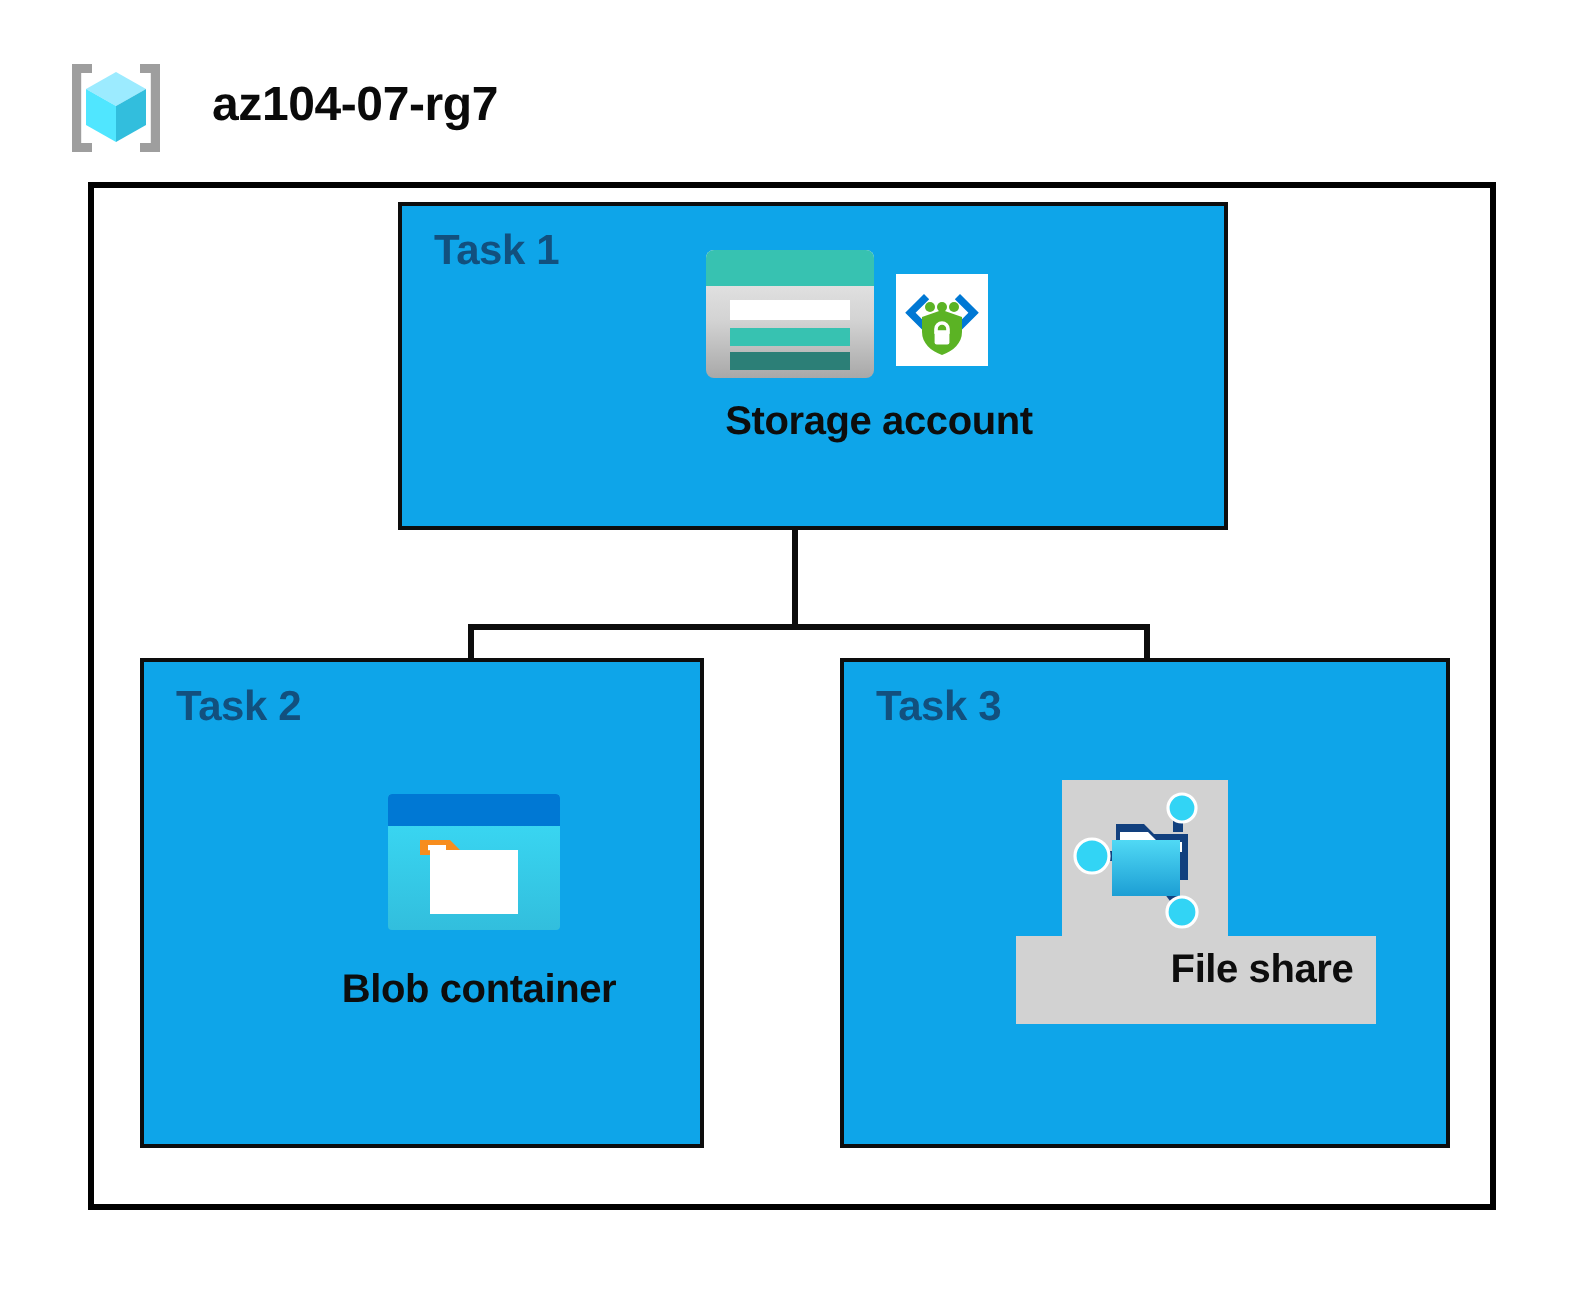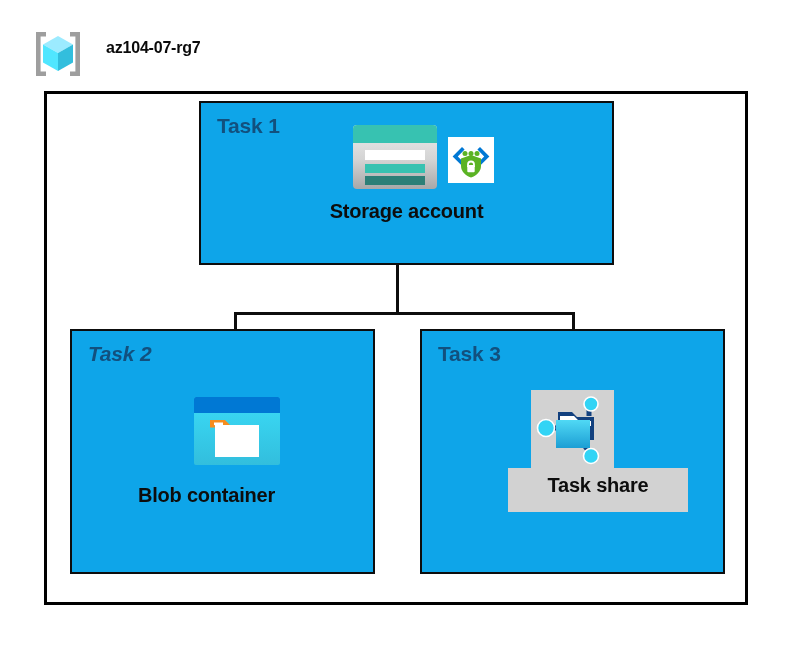--- a/index.html
+++ b/index.html
@@ -34,21 +34,21 @@
     position: absolute;
     left: 4px;
     top: 3px;
     width: 52px;
     height: 50px;
   }
   #rg-title {
     position: absolute;
     left: 78px;
     top: 13px;
-    font-size: 16px;
+    font-size: 24px;
     font-weight: bold;
     color: #0a0a0a;
     letter-spacing: -0.2px;
     white-space: nowrap;
   }
 
   
   #rg-container {
     position: absolute;
     left: 44px;
@@ -61,21 +61,21 @@
   }
 
   
   .task-box {
     position: absolute;
     background: #0ea5e9;
     border: 2px solid #0d0d0d;
     box-sizing: border-box;
   }
   #task1-box { left: 199px; top: 101px; width: 415px; height: 164px; }
-  #task2-box { left: 70px;  top: 329px; width: 305px; height: 245px; font-style: italic; }
+  #task2-box { left: 70px;  top: 329px; width: 282px; height: 245px; }
   #task3-box { left: 420px; top: 329px; width: 305px; height: 245px; padding-left: 22px; }
 
   .task-label {
     position: absolute;
     left: 16px;
     top: 11px;
     font-size: 21px;
     font-weight: bold;
     color: #12507E;
     letter-spacing: -0.2px;
@@ -83,20 +83,21 @@
   }
 
   .node-label {
     position: absolute;
     font-size: 20px;
     font-weight: bold;
     color: #0d0d0d;
     white-space: nowrap;
     text-align: center;
     letter-spacing: -0.2px;
+    padding-left: 33px;
   }
 
   
   .icon-wrap { position: absolute; }
 
   #storage-icon-wrap { left: 352px; top: 124px; width: 86px; height: 66px; }
   #identity-icon-wrap { left: 448px; top: 137px; width: 46px; height: 46px; }
   #storage-label { left: 199px; top: 200px; width: 415px; }
 
   #blob-icon-wrap { left: 193px; top: 396px; width: 88px; height: 70px; }
@@ -252,15 +253,15 @@
       <path d="M26 26 L40 26 L45 31 L57 31 L57 36 L26 36 Z" fill="#FFFFFF"></path>
 
       <path d="M22 30 L56 30 L56 58 L22 58 Z" fill="url(#fsFolder)"></path>
 
       <circle cx="57" cy="14" r="7" fill="#32D4F5" stroke="#FFFFFF" stroke-width="1.6"></circle>
       <circle cx="12" cy="38" r="8.5" fill="#32D4F5" stroke="#FFFFFF" stroke-width="1.6"></circle>
       <circle cx="57" cy="66" r="7.5" fill="#32D4F5" stroke="#FFFFFF" stroke-width="1.6"></circle>
     </svg>
   </div>
 
-  <div id="fileshare-label" class="node-label">Task share</div>
+  <div id="fileshare-label" class="node-label">File share</div>
 
 </div>
 
 </body></html>

